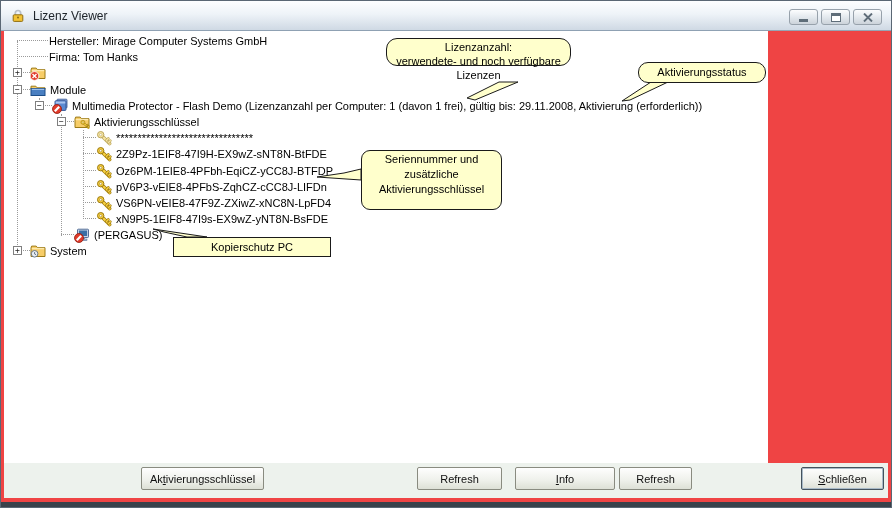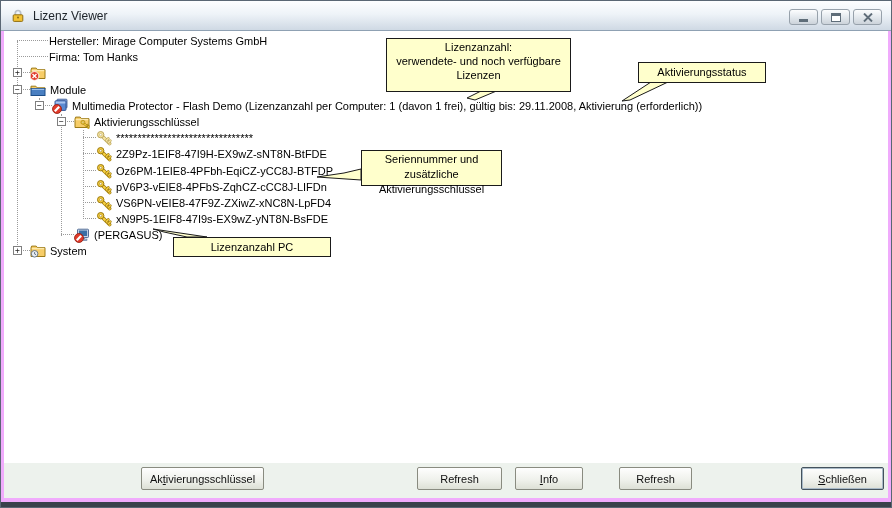--- a/index.html
+++ b/index.html
@@ -1,49 +1,49 @@
 <!DOCTYPE html>
 <html style="--callout-bg: #ffffcc;"><head>
 <meta charset="utf-8">
 <style>
   html,body{margin:0;padding:0;}
   body{width:892px;height:508px;position:relative;background:#ffffff;
        font-family:"Liberation Sans",sans-serif;-webkit-font-smoothing:none;}
   .window{position:absolute;left:0;top:0;width:890px;height:506px;
-          border:1px solid #5a6774;background:#f0abfc;font-size:11px;overflow:hidden;}
+          border:1px solid #5a6774;background:#ef4444;font-size:11px;overflow:hidden;}
   
   .titlebar{position:absolute;left:0;top:0;width:890px;height:29px;
             background:linear-gradient(#fdfeff,#eef3f8 45%,#cfd9e4);
             border-bottom:1px solid #96a5b4;display:flex;align-items:center;}
   .title-icon{margin-left:9px;width:16px;height:16px;}
   .title-icon svg{display:block;}
   .title-text{margin-left:7px;font-size:12px;color:#20262c;}
   .caps{position:absolute;right:9px;top:8px;display:flex;gap:3px;}
   .capbtn{width:29px;height:16px;border:1px solid #97a1ab;border-radius:3px;box-sizing:border-box;
           background:linear-gradient(#fcfdfe,#e4e9ee 50%,#ccd3da);
           display:flex;align-items:center;justify-content:center;padding:0;}
   .g-min{width:9px;height:3px;background:#5f6d79;margin-top:6px;}
   .g-max{width:10px;height:9px;border:1px solid #5f6d79;border-top:3px solid #5f6d79;box-sizing:border-box;background:#fff;}
   
-  #tree{position:absolute;left:3px;top:29px;width:884px;height:433px;background:#ffffff;
+  #tree{position:absolute;left:3px;top:29px;width:764px;height:433px;background:#ffffff;
         border-top:1px solid #8fa1b3;overflow:hidden;padding-top:2px;box-sizing:content-box;}
   .guide{position:absolute;width:0;border-left:1px dotted #9a9a9a;}
   .trow{position:relative;height:16.2px;}
   .expander{position:absolute;top:3px;width:9px;height:9px;background:#fff;border:1px solid #7f7f7f;
             box-sizing:border-box;font:8px/7px "DejaVu Sans Mono",monospace;text-align:center;color:#222;}
   .stub{position:absolute;top:7px;height:0;border-top:1px dotted #9a9a9a;}
   .ticon{position:absolute;top:0;width:16px;height:16px;}
   .ticon svg{width:16px;height:16px;display:block;}
   .tlabel{position:absolute;top:1px;white-space:nowrap;color:#000;padding:0 2px;line-height:14px;}
   
   .callout{position:absolute;background:var(--callout-bg,#ffffcc);border:1px solid #1a1a1a;
            text-align:center;white-space:pre-line;color:#000;box-sizing:border-box;z-index:5;}
-  #c-license{left:385px;top:37px;width:185px;height:54px;line-height:14px;padding-top:1px;}
-  #c-status{left:637px;top:61px;width:128px;height:21px;line-height:19px;}
-  #c-serial{left:360px;top:149px;width:141px;height:36px;line-height:15px;padding-top:1px;}
+  #c-license{left:385px;top:37px;width:185px;height:28px;line-height:14px;padding-top:1px;border-radius:11px;}
+  #c-status{left:637px;top:61px;width:128px;height:21px;line-height:19px;border-radius:10px;}
+  #c-serial{left:360px;top:149px;width:141px;height:60px;line-height:15px;padding-top:1px;border-radius:9px;}
   #c-pc{left:172px;top:236px;width:158px;height:20px;line-height:18px;}
   #tails{position:absolute;left:0;top:0;width:890px;height:506px;pointer-events:none;z-index:4;}
   
   .buttonbar{position:absolute;left:3px;top:462px;width:884px;height:35px;background:#edf2ed;}
   .push{position:absolute;top:4px;height:23px;border:1px solid #898b80;border-radius:2px;
         background:linear-gradient(#fefefe,#eef0ea 60%,#dde0d6);
         font-family:"Liberation Sans",sans-serif;font-size:11px;color:#101010;padding:0;}
   .push u{text-decoration:underline;}
   .push.disabled{color:#9ea095;}
   .push.default{border:1px solid #44525d;box-shadow:inset 0 0 0 1px #a9bac7;}
@@ -291,24 +291,24 @@
     <polygon points="186,236 206,236 152,228 163,231" fill="#ffffcc" stroke="#1a1a1a" stroke-width="1"></polygon>
   </svg>
 
   <div class="callout" id="c-license">Lizenzanzahl:
 verwendete- und noch verfügbare
 Lizenzen</div>
   <div class="callout" id="c-status">Aktivierungsstatus</div>
   <div class="callout" id="c-serial">Seriennummer und
 zusätzliche
 Aktivierungsschlüssel</div>
-  <div class="callout" id="c-pc">Lizenzanzahl PC</div>
+  <div class="callout" id="c-pc">Kopierschutz PC</div>
 
   <div class="buttonbar" id="buttonbar">
       <button class="push" style="left: 137px; width: 123px;">Ak<u>t</u>ivierungsschlüssel</button>
       <button class="push" style="left: 413px; width: 85px;">Refresh</button>
-      <button class="push" style="left: 511px; width: 68px;"><u>I</u>nfo</button>
+      <button class="push" style="left: 511px; width: 100px;"><u>I</u>nfo</button>
       <button class="push" style="left: 615px; width: 73px;">Refresh</button>
       <button class="push default" style="left: 797px; width: 83px;"><u>S</u>chließen</button>
     </div>
 
   <div class="bottom-dark"></div>
 </div>
 
 </body></html>

